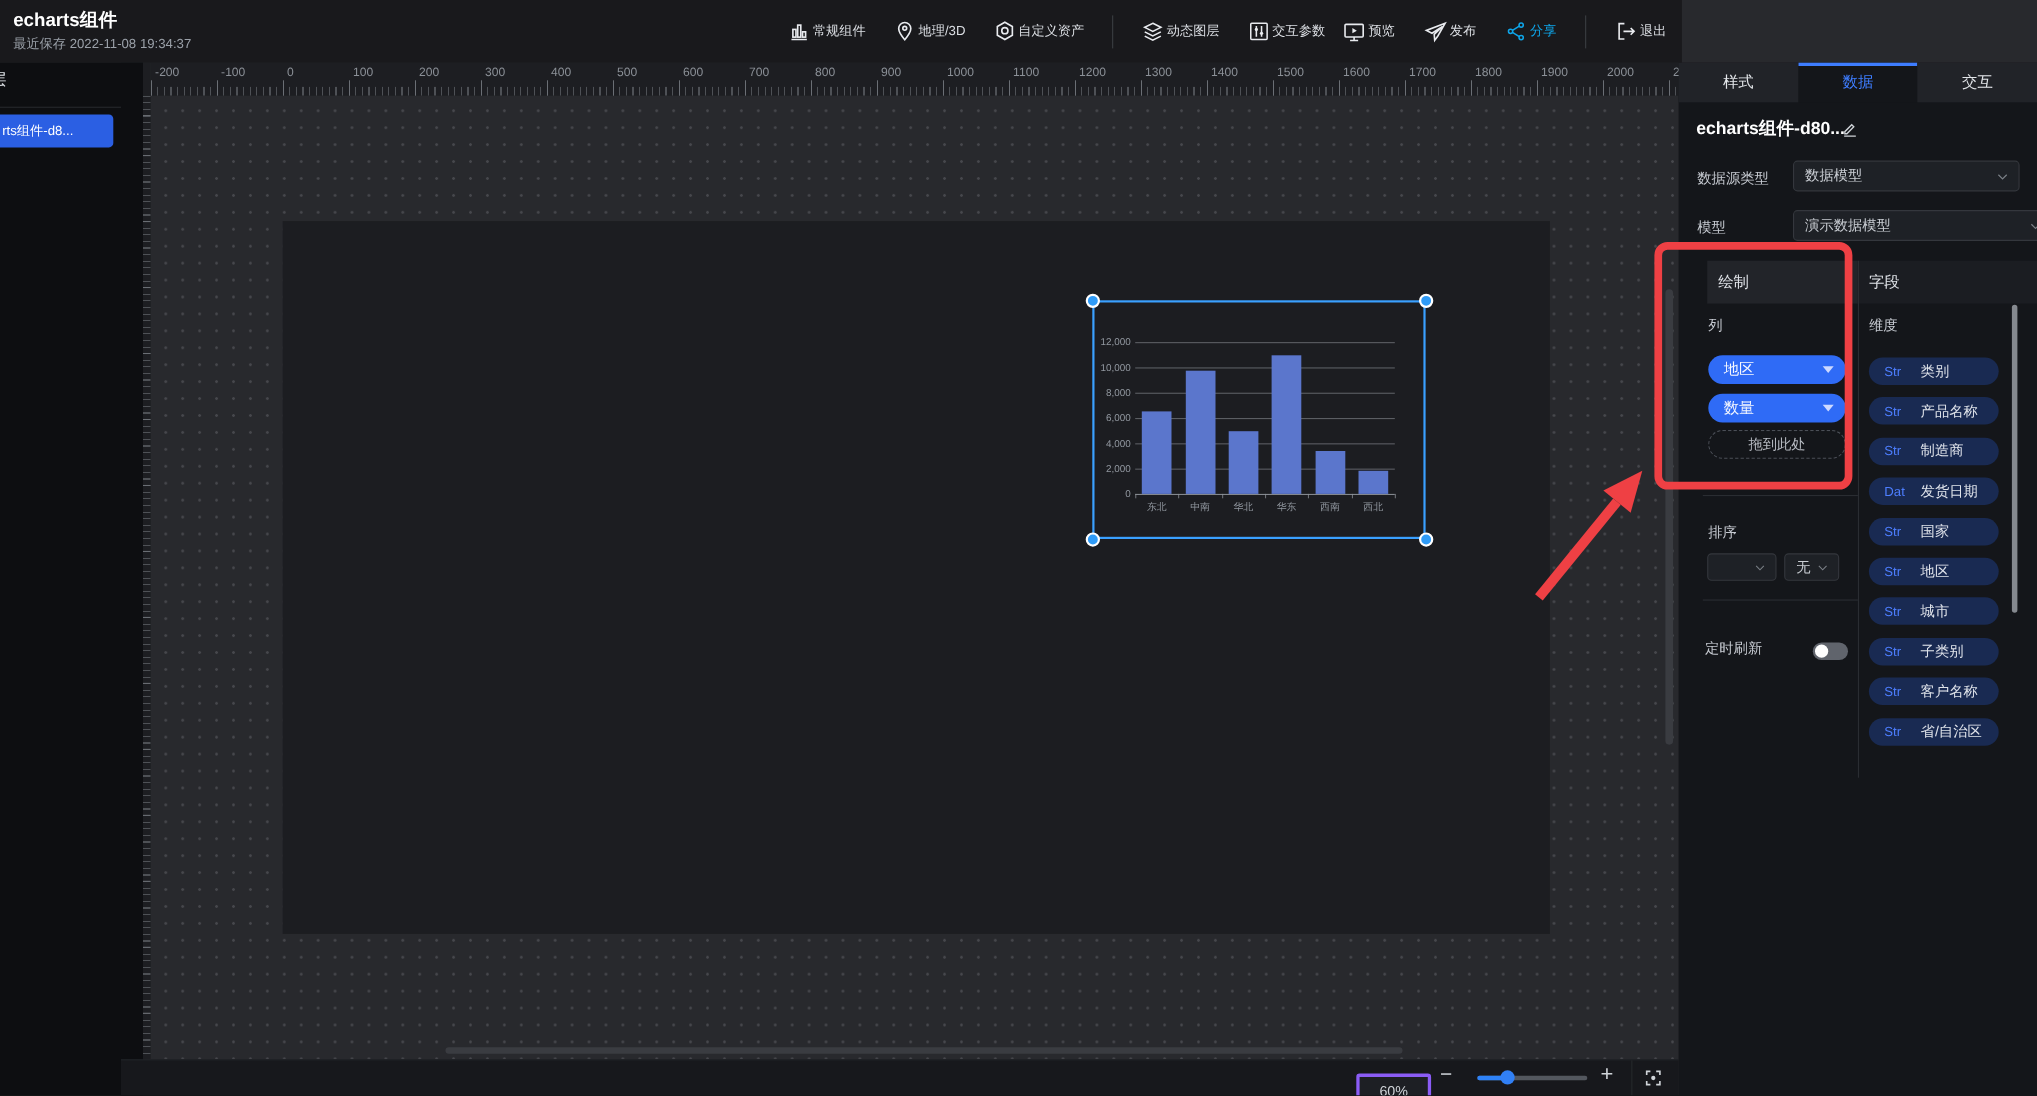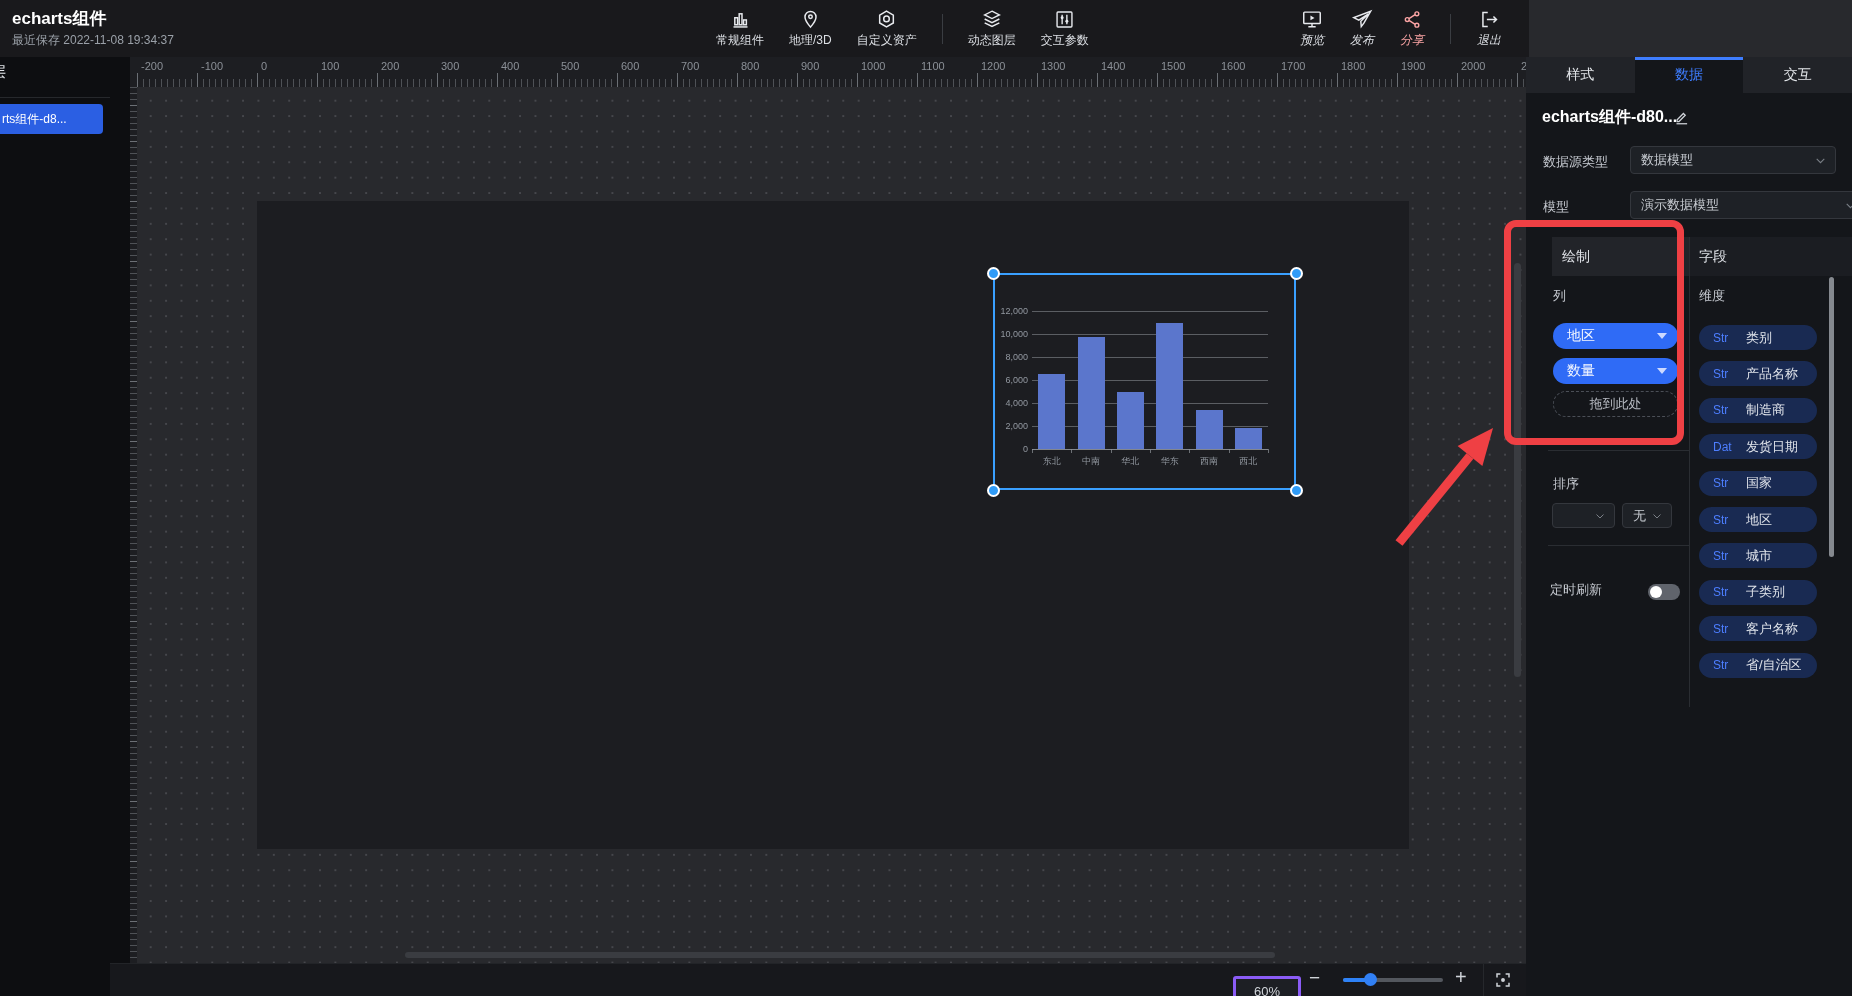--- a/index.html
+++ b/index.html
@@ -7,25 +7,25 @@
          font-family:"Liberation Sans",sans-serif;background:#28292d;color:#d8dbe0;
          -webkit-font-smoothing:antialiased;}
   .abs{position:absolute;}
 
   
   .header{left:0;top:0;width:1529px;height:57px;background:#19191c;z-index:40;}
   .h-title{left:12px;top:7px;font-size:17px;font-weight:bold;color:#ffffff;}
   .h-sub{left:12px;top:32px;font-size:12px;color:#9aa0a8;}
   .tool-group{top:0;height:57px;display:flex;align-items:center;}
   .tg-center{left:716px;gap:25px;}
-  .tg-right{right:28px;gap:26px;font-style:italic;}
-  .tool{display:flex;flex-direction:column;align-items:center;justify-content:flex-end;gap:2px;cursor:pointer;}
+  .tg-right{right:14px;gap:26px;}
+  .tool{display:flex;align-items:center;justify-content:flex-end;gap:2px;cursor:pointer;}
   .tool .tico{height:22px;display:flex;align-items:center;color:#e8eaee;}
   .tool .tlabel{font-size:12px;color:#dcdfe4;white-space:nowrap;}
-  .tool.disabled .tico,.tool.disabled .tlabel{color:#fca5a5;}
+  .tool.disabled .tico,.tool.disabled .tlabel{color:#0ea5e9;}
   .tsep{width:1px;height:30px;background:#3a3d42;}
 
   
   .sidebar{left:0;top:57px;width:130px;height:939px;background:#0d0e11;z-index:41;}
   .sb-clip{left:0;top:6px;width:12px;height:22px;overflow:hidden;font-size:15px;color:#e0e3e8;}
   .sb-clip span{display:inline-block;margin-left:-9px;}
   .sb-divider{left:0;top:40px;width:110px;height:1px;background:#26282c;}
   .sb-item{left:0;top:47px;width:103px;height:30px;background:#2b5fe3;color:#fff;
            font-size:12px;display:flex;align-items:center;border-radius:0 4px 4px 0;
            padding-left:2px;box-sizing:border-box;cursor:pointer;white-space:nowrap;overflow:hidden;}

